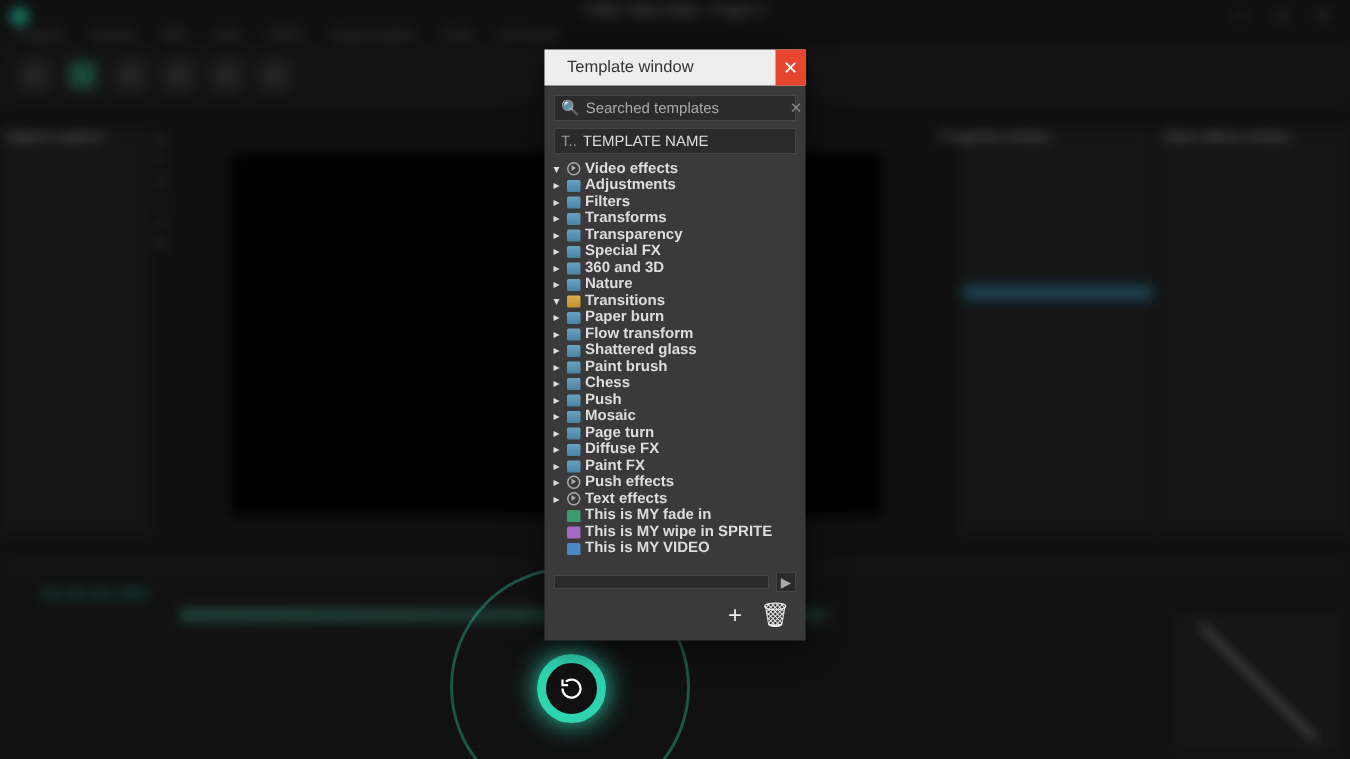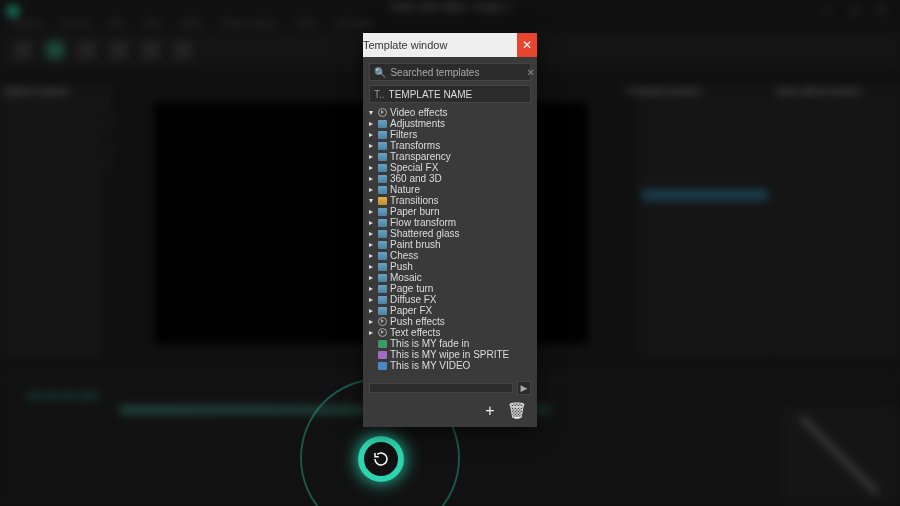--- a/index.html
+++ b/index.html
@@ -30,33 +30,33 @@
   .bg-curve::after{content:'';position:absolute;left:6px;bottom:6px;right:6px;top:6px;background:linear-gradient(45deg,transparent 48%,#888 49%,#888 51%,transparent 52%);}
 
   
   .ring { position:absolute; left:300px; top:378px; width:160px; height:160px; border:2px solid rgba(46,211,176,.35); border-radius:50%; pointer-events:none;}
   .ring2 { position:absolute; left:358px; top:436px; width:46px; height:46px; border:6px solid #2ed3b0; border-radius:50%; box-shadow:0 0 18px #2ed3b0; display:flex; align-items:center; justify-content:center;}
   .ring2 svg { width:18px; height:18px; }
   .overlay-dark{position:absolute;inset:0;background:rgba(0,0,0,.35);}
 
   
   .modal { position:absolute; left:363px; top:33px; width:174px; background:#3a3a3a; box-shadow:0 4px 20px rgba(0,0,0,.6); font-size:10px; color:#ddd;}
-  .modal-header { background:#eee; color:#333; height:24px; display:flex; align-items:center; justify-content:space-between; padding:0 0 0 0; font-size:11px;}
+  .modal-header { background:#eee; color:#333; height:24px; display:flex; align-items:center; justify-content:space-between; padding:0 0 0 15px; font-size:11px;}
   .modal-close { width:20px; height:24px; background:#e8452f; color:#fff; display:flex; align-items:center; justify-content:center; font-size:12px; cursor:pointer;}
   .modal-search { display:flex; align-items:center; background:#2b2b2b; margin:6px 6px 4px 6px; border:1px solid #444; height:18px; padding:0 4px; gap:4px; position:relative;}
   .modal-search input { flex:1; background:transparent; border:none; color:#aaa; font-size:10px; outline:none;}
   .modal-search .sx { color:#888; font-size:10px; cursor:pointer;}
   .modal-name-row{ display:flex; align-items:center; background:#2b2b2b; margin:0 6px 4px 6px; border:1px solid #444; height:18px; padding:0 4px; gap:4px;}
   .modal-name-row .t{ color:#999; font-size:10px;}
   .modal-name-row input{ flex:1; background:transparent; border:none; color:#ddd; font-size:10px; outline:none;}
   .tree { max-height:290px; overflow:hidden; padding:0 2px 2px 2px;}
   .tree .row{ display:flex; align-items:center; height:11px; padding:0 0 0 4px; gap:3px; white-space:nowrap; cursor:pointer;}
   .tree .arrow{ width:6px; display:inline-block; color:#ddd; font-size:8px;}
   .tree .fico{ width:9px; height:8px; display:inline-block;}
-  .tree .lbl{ font-size:10px;}
+  .tree .lbl{ font-size:10px;font-weight:bold;}
   .d0{ padding-left:8px;} .d1{ padding-left:18px;} .d2{ padding-left:28px;}
   .folder{ background:linear-gradient(#6aa2c4,#4a82a4); border-radius:1px;}
   .folder-o{ background:linear-gradient(#e0b050,#c09030); border-radius:1px;}
   .clip-g{ background:#3a9a6a; border-radius:1px;}
   .clip-b{ background:#4a88c4; border-radius:1px;}
   .clip-p{ background:#a46ac4; border-radius:1px;}
   .play{ width:9px;height:9px;border:1px solid #aaa;border-radius:50%; position:relative;}
   .play::after{content:'';position:absolute;left:2px;top:1px;border-left:3px solid #aaa;border-top:2px solid transparent;border-bottom:2px solid transparent;}
 
   .modal-slider{ display:flex; align-items:center; gap:4px; margin:8px 6px 4px 6px;}
@@ -221,21 +221,21 @@
         <span class="lbl">Page turn</span>
       </div>
       <div class="row d2">
         <span class="arrow">▸</span>
         <span class="fico folder"></span>
         <span class="lbl">Diffuse FX</span>
       </div>
       <div class="row d2">
         <span class="arrow">▸</span>
         <span class="fico folder"></span>
-        <span class="lbl">Paper FX</span>
+        <span class="lbl">Paint FX</span>
       </div>
       <div class="row d0">
         <span class="arrow">▸</span>
         <span class="play"></span>
         <span class="lbl">Push effects</span>
       </div>
       <div class="row d0">
         <span class="arrow">▸</span>
         <span class="play"></span>
         <span class="lbl">Text effects</span>

